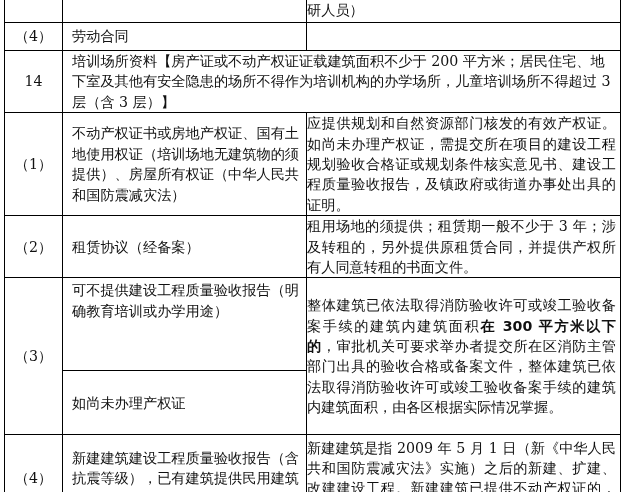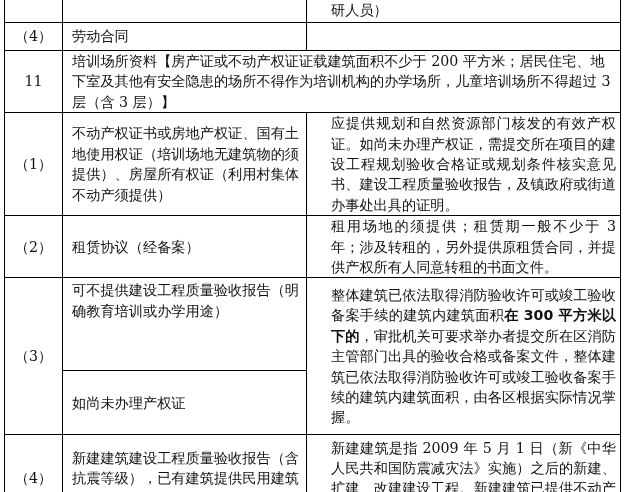--- a/index.html
+++ b/index.html
@@ -4,21 +4,21 @@
 <style>
   html, body { margin: 0; padding: 0; background: #ffffff; }
   body { width: 628px; height: 492px; overflow: hidden; position: relative;
          font-family: "DejaVu Serif", "Liberation Serif", serif; color: #111; }
   .tbl { position: absolute; left: 4px; top: -2px; width: 616px; }
   table { border-collapse: collapse; width: 616px; table-layout: fixed; }
   td { border: 1.5px solid #000; padding: 0 6px; font-size: 14.2px; line-height: 20.4px;
        vertical-align: middle; word-break: break-all; }
   td.idx { text-align: center; padding: 0; }
   td.c2 { padding-left: 9px; padding-right: 4px; margin-top: 20px; }
-  td.c3 { padding-left: 24px; padding-right: 4px; text-align: justify; }
+  td.c3 { padding-left: 0; padding-right: 4px; text-align: justify; }
   b.bold { font-family: "DejaVu Sans", "Liberation Sans", sans-serif; font-weight: bold; }
 </style>
 </head>
 <body>
 
 <div class="tbl">
 <table>
   <colgroup>
     <col style="width:58px">
     <col style="width:244px">
@@ -29,26 +29,26 @@
     <td class="idx"></td>
     <td class="c2"></td>
     <td class="c3">研人员）</td>
   </tr>
   <tr style="height:28px">
     <td class="idx">（4）</td>
     <td class="c2">劳动合同</td>
     <td class="c3"></td>
   </tr>
   <tr style="height:62px">
-    <td class="idx">11</td>
+    <td class="idx">14</td>
     <td class="c2" colspan="2">培训场所资料【房产证或不动产权证证载建筑面积不少于 200 平方米；居民住宅、地下室及其他有安全隐患的场所不得作为培训机构的办学场所，儿童培训场所不得超过 3 层（含 3 层）】</td>
   </tr>
   <tr style="height:71px">
     <td class="idx">（1）</td>
-    <td class="c2">不动产权证书或房地产权证、国有土地使用权证（培训场地无建筑物的须提供）、房屋所有权证（利用村集体不动产须提供）</td>
+    <td class="c2">不动产权证书或房地产权证、国有土地使用权证（培训场地无建筑物的须提供）、房屋所有权证（中华人民共和国防震减灾法）</td>
     <td class="c3">应提供规划和自然资源部门核发的有效产权证。如尚未办理产权证，需提交所在项目的建设工程规划验收合格证或规划条件核实意见书、建设工程质量验收报告，及镇政府或街道办事处出具的证明。</td>
   </tr>
   <tr style="height:60px">
     <td class="idx">（2）</td>
     <td class="c2">租赁协议（经备案）</td>
     <td class="c3">租用场地的须提供；租赁期一般不少于 3 年；涉及转租的，另外提供原租赁合同，并提供产权所有人同意转租的书面文件。</td>
   </tr>
   <tr style="height:93px">
     <td class="idx" rowspan="2">（3）</td>
     <td class="c2" style="vertical-align:top;padding-top:2px">可不提供建设工程质量验收报告（明确教育培训或办学用途）</td>

